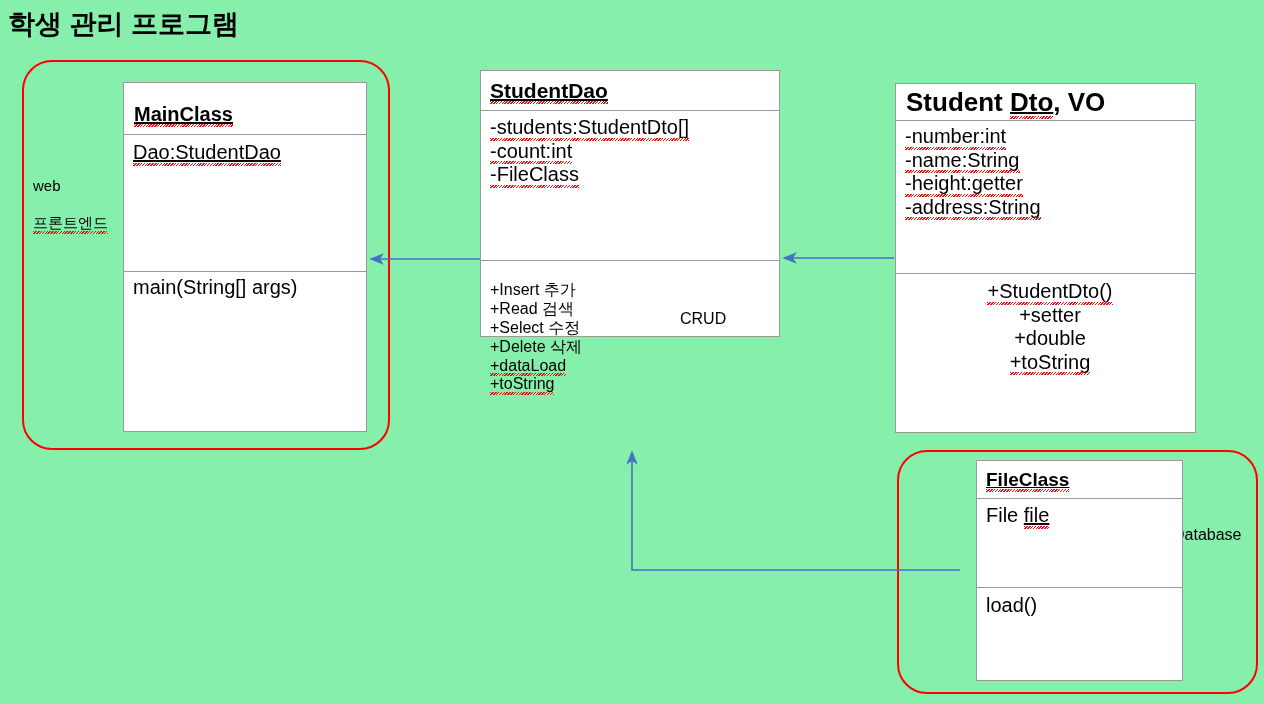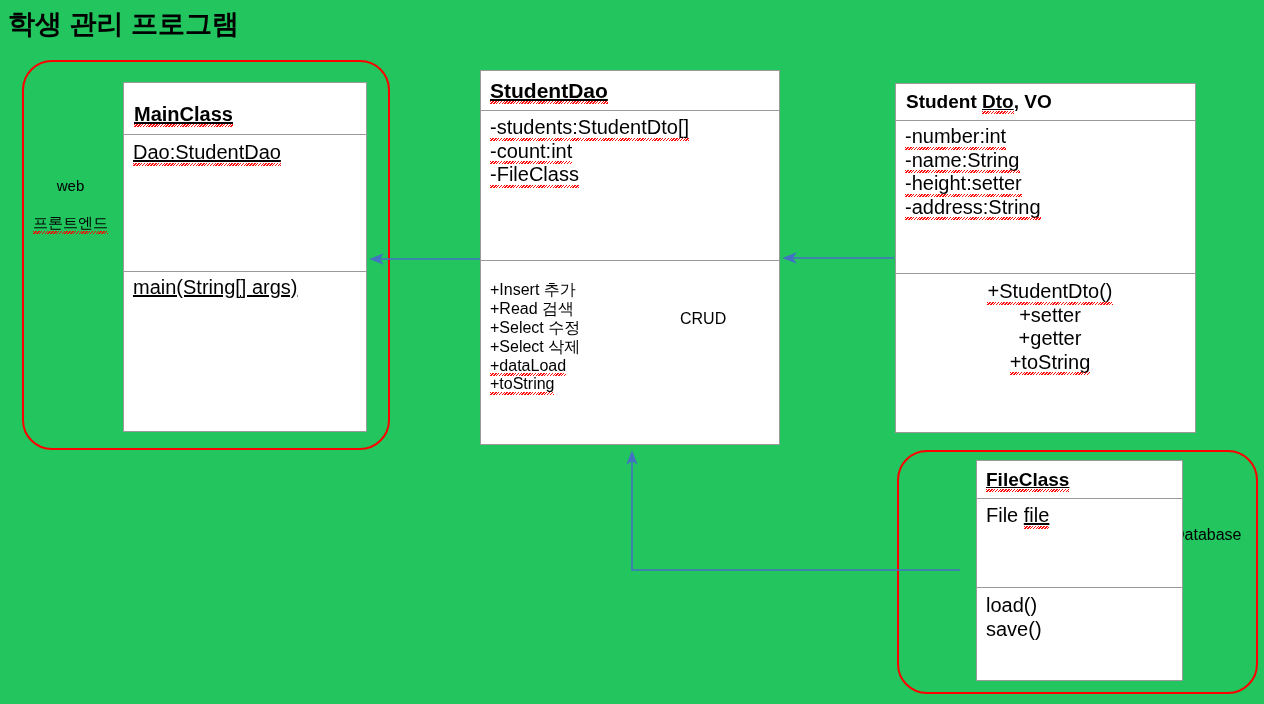--- a/index.html
+++ b/index.html
@@ -9,21 +9,21 @@
   }
   body {
     font-family: "Liberation Sans", sans-serif;
     color: #000000;
   }
   #canvas {
     position: relative;
     width: 1264px;
     height: 704px;
     overflow: hidden;
-    background: #22c55e;
+    background: #86efac;
   }
 
   
   .page-title {
     position: absolute;
     left: 8px;
     top: 6px;
     font-size: 27px;
     font-weight: bold;
     letter-spacing: 0px;
@@ -109,42 +109,42 @@
 </style>
 </head>
 <body>
 
 <div id="canvas">
 
   <div class="page-title">학생 관리 프로그램</div>
 
   <div class="group-box" style="left:22px; top:60px; width:368px; height:390px;"></div>
 
-  <div class="note" style="left:33px; top:158px; font-size:15px;text-align:center;">
+  <div class="note" style="left:33px; top:158px; font-size:15px;">
     <span>web</span><br>
     <span class="sq">프론트엔드</span>
   </div>
 
   <div class="uml-box" style="left:123px; top:82px; width:244px; height:350px;">
     <div class="uml-header" style="height:40px; font-size:20px;margin-top:12px;">
       <span class="sq ul">MainClass</span>
     </div>
     <div class="uml-section" style="height:136px; font-size:20px; padding-top:6px; padding-left:9px;">
       <div class="uml-line">
         <span class="sq ul">Dao:StudentDao</span>
       </div>
     </div>
-    <div class="uml-section divided" style="height:172px; font-size:20px; padding-left:9px;text-decoration:underline;">
+    <div class="uml-section divided" style="height:172px; font-size:20px; padding-left:9px;">
       <div class="uml-line">
         <span>main(String[] args)</span>
       </div>
     </div>
   </div>
 
-  <div class="uml-box" style="left:480px; top:70px; width:300px; height:375px;">
+  <div class="uml-box" style="left:480px; top:70px; width:300px; height:267px;">
     <div class="uml-header" style="height:40px; font-size:21px; padding-left:9px;">
       <span class="sq ul">StudentDao</span>
     </div>
     <div class="uml-section" style="height:149px; font-size:20px; padding-top:5px; padding-left:9px;">
       <div class="uml-line">
         <span class="sq">-students:StudentDto[]</span>
       </div>
       <div class="uml-line">
         <span class="sq">-count:int</span>
       </div>
@@ -156,60 +156,60 @@
       <div class="uml-line">
         <span>+Insert 추가</span>
       </div>
       <div class="uml-line">
         <span>+Read 검색</span>
       </div>
       <div class="uml-line">
         <span>+Select 수정</span>
       </div>
       <div class="uml-line">
-        <span>+Select 삭제</span>
+        <span>+Delete 삭제</span>
       </div>
       <div class="uml-line">
         <span class="sq">+dataLoad</span>
       </div>
       <div class="uml-line">
         <span class="sq">+toString</span>
       </div>
     </div>
   </div>
 
   <div class="note" style="left:680px; top:309px; font-size:16px;">CRUD</div>
 
   <div class="uml-box" style="left:895px; top:83px; width:301px; height:350px;">
-    <div class="uml-header" style="height:37px; font-size:19px; padding-left:10px;">
+    <div class="uml-header" style="height:37px; font-size:26px; padding-left:10px;">
       <span>Student&nbsp;<span class="sq ul">Dto</span>, VO</span>
     </div>
     <div class="uml-section" style="height:152px; font-size:20px; padding-top:4px; padding-left:9px;">
       <div class="uml-line">
         <span class="sq">-number:int</span>
       </div>
       <div class="uml-line">
         <span class="sq">-name:String</span>
       </div>
       <div class="uml-line">
-        <span class="sq">-height:setter</span>
+        <span class="sq">-height:getter</span>
       </div>
       <div class="uml-line">
         <span class="sq">-address:String</span>
       </div>
     </div>
     <div class="uml-section divided" style="height:159px; font-size:20px; padding-top:6px; padding-left:9px;text-align:center;">
       <div class="uml-line">
         <span class="sq">+StudentDto()</span>
       </div>
       <div class="uml-line">
         <span>+setter</span>
       </div>
       <div class="uml-line">
-        <span>+getter</span>
+        <span>+double</span>
       </div>
       <div class="uml-line">
         <span class="sq">+toString</span>
       </div>
     </div>
   </div>
 
   <div class="group-box" style="left:897px; top:450px; width:361px; height:244px;"></div>
 
   <div class="note" style="left:1173px; top:525px; font-size:16px;">Database</div>
@@ -219,23 +219,20 @@
       <span class="sq ul">FileClass</span>
     </div>
     <div class="uml-section" style="height:88px; font-size:20px; padding-top:5px; padding-left:9px;">
       <div class="uml-line">
         <span>File&nbsp;<span class="sq ul">file</span></span>
       </div>
     </div>
     <div class="uml-section divided" style="height:93px; font-size:20px; padding-top:6px; padding-left:9px;">
       <div class="uml-line">
         <span>load()</span>
-      </div>
-      <div class="uml-line">
-        <span>save()</span>
       </div>
     </div>
   </div>
 
   <svg class="connector-layer" viewBox="0 0 1264 704" width="1264" height="704">
     <defs>
       <marker id="arrowhead" markerWidth="9" markerHeight="8" refX="8" refY="4" orient="auto" markerUnits="strokeWidth">
         <path d="M9,4 L0,0.4 L2.4,4 L0,7.6 Z" fill="#4372c4"></path>
       </marker>
     </defs>

